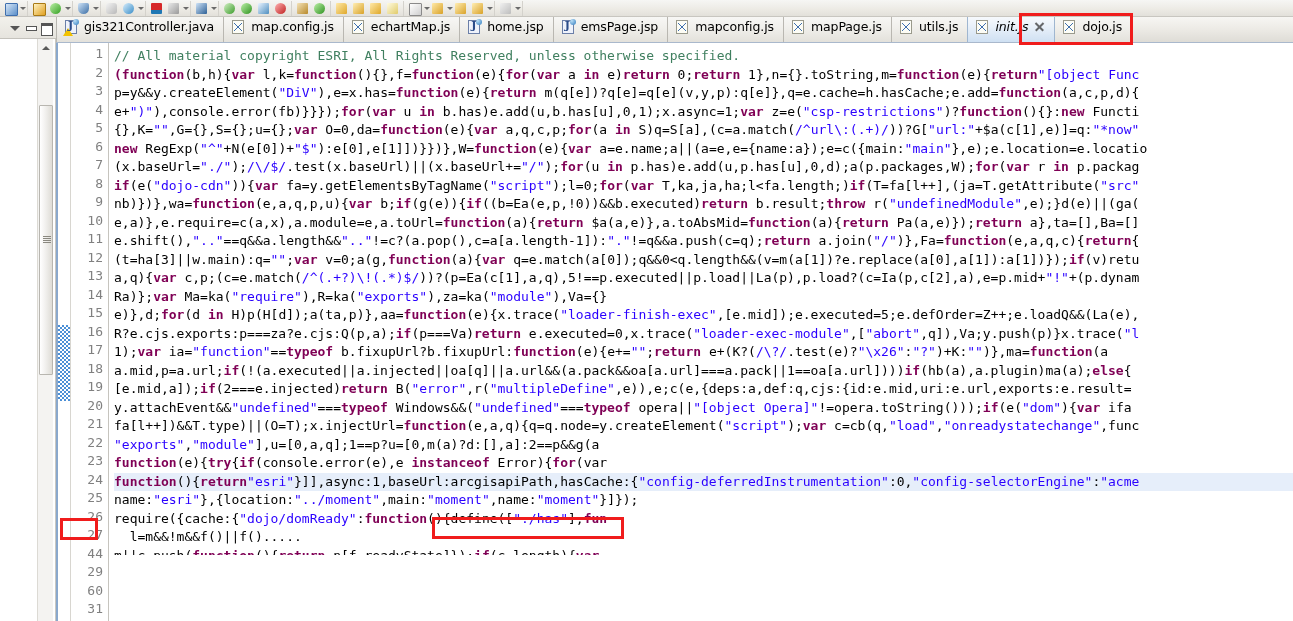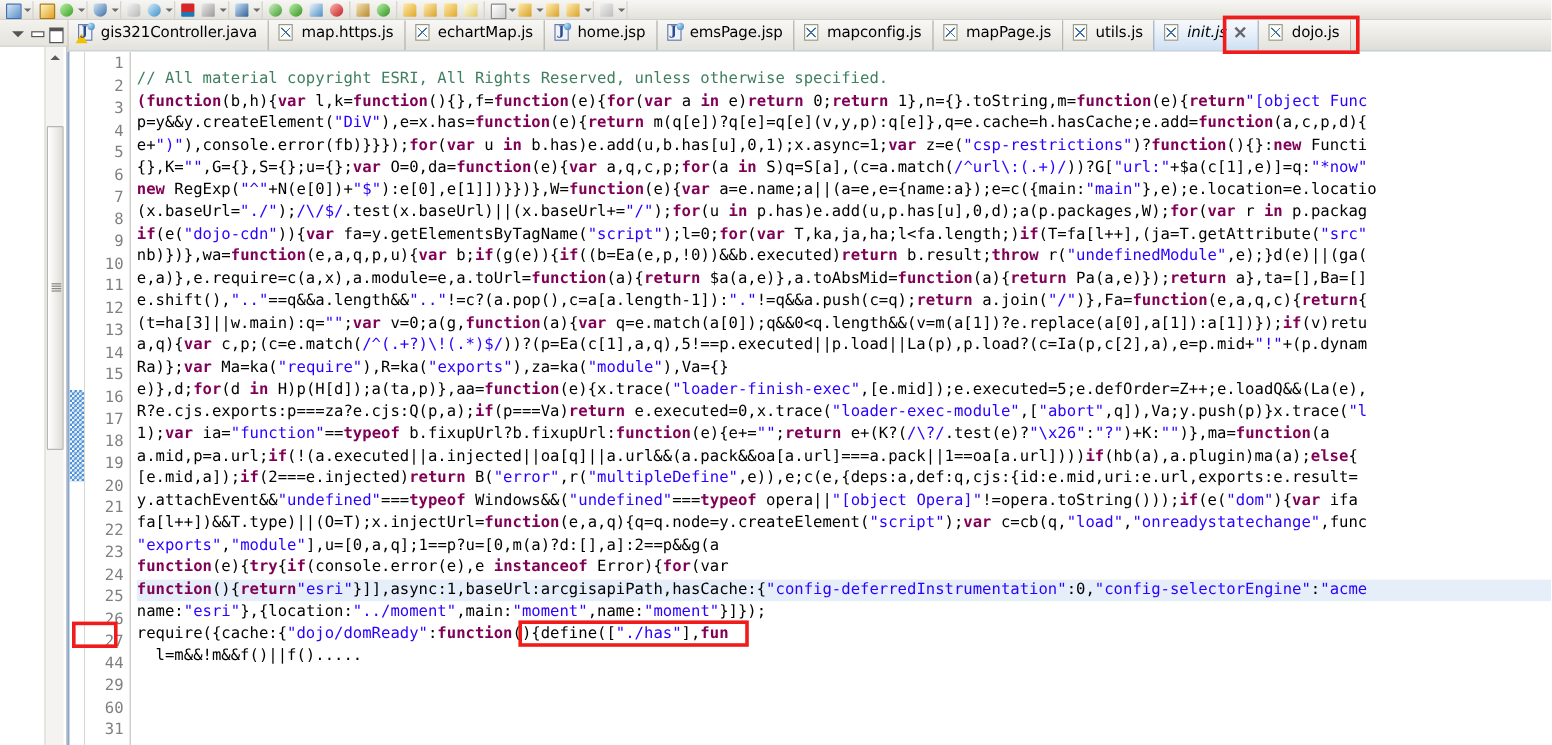--- a/index.html
+++ b/index.html
@@ -342,21 +342,21 @@
     font-size: 13px;
     line-height: 18.5px;
     color: #808080;
     padding-right: 5px;
     height: 18.5px;
   }
   .codecol {
     position: absolute;
     left: 52px; top: 0;
     right: 0; height: 512px;
-    padding-top: 14px;
+    padding-top: 4px;
     padding-left: 4px;
     box-sizing: border-box;
     overflow: hidden;
     white-space: nowrap;
   }
   .cl {
     font-family: "DejaVu Sans Mono", monospace;
     font-size: 13px;
     line-height: 18.5px;
     height: 18.5px;
@@ -521,21 +521,21 @@
             <span class="page"></span>
             <span class="dot"></span>
             <span class="badge"></span>
           </span>
           <span class="tab-label">gis321Controller.java</span>
         </div>
         <div class="tab">
           <span class="ficon js">
             <span class="page"></span>
           </span>
-          <span class="tab-label">map.https.js</span>
+          <span class="tab-label">map.config.js</span>
         </div>
         <div class="tab">
           <span class="ficon js">
             <span class="page"></span>
           </span>
           <span class="tab-label">echartMap.js</span>
         </div>
         <div class="tab">
           <span class="ficon jsp">
             <span class="page"></span>

